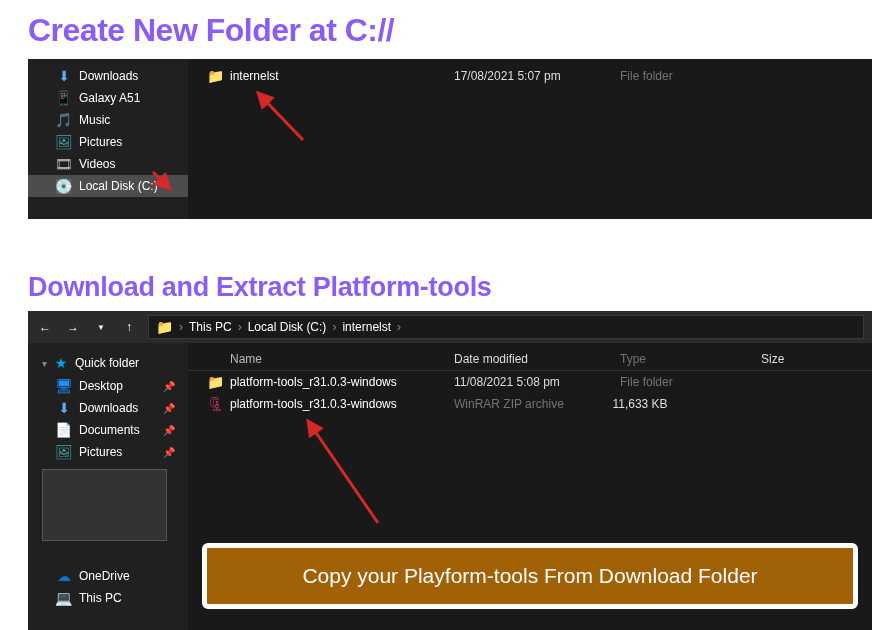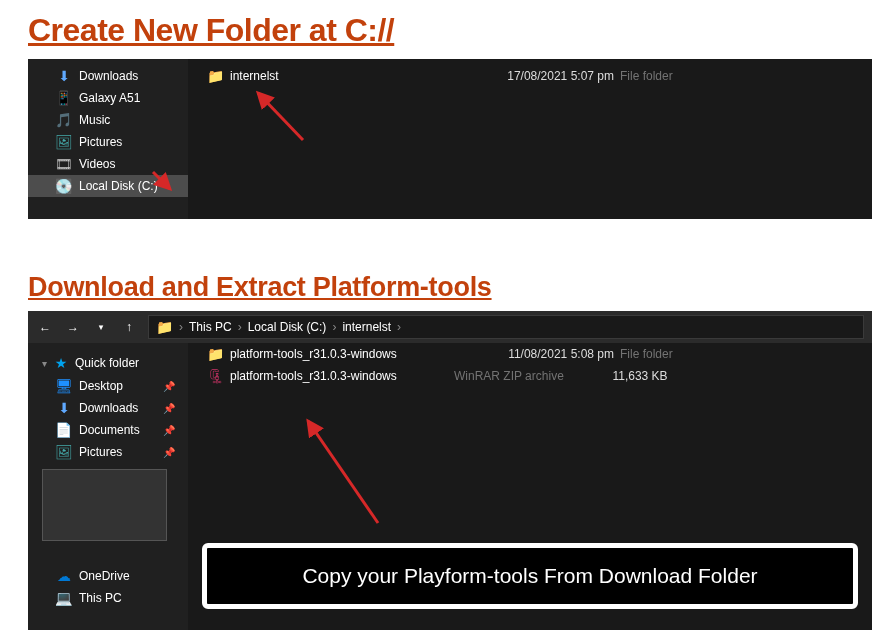--- a/index.html
+++ b/index.html
@@ -6,23 +6,22 @@
   body {
     width: 872px;
     height: 630px;
     background: #fff;
     font-family: "Segoe UI", Arial, sans-serif;
     overflow: hidden;
   }
   .heading {
     font-family: Arial, Helvetica, sans-serif;
     font-weight: 800;
-    color: #c2410c;
+    color: #8b5cf6;
     padding: 12px 0 10px 28px;
-    text-decoration: underline;
   }
   .h1 { font-size: 32px; letter-spacing: -0.5px; }
   .h2 { font-size: 27px; letter-spacing: -0.3px; padding-top: 10px; padding-bottom: 8px; margin-top: 43px;}
   .explorer {
     position: relative;
     background: #1a1a1a;
     color: #fff;
     font-size: 12px;
     margin-left: 28px;
   }
@@ -57,38 +56,38 @@
     background: #191919;
   }
   .filerow {
     display: flex;
     align-items: center;
     height: 22px;
     padding-left: 20px;
     gap: 6px;
   }
   .col-name  { width: 240px; display: flex; align-items: center; gap: 6px; }
-  .col-date  { width: 160px; color: #ddd; text-align: right; }
+  .col-date  { width: 160px; color: #ddd; }
   .col-type  { width: 135px; color: #737373; }
   .col-size  { width: 90px; color: #ddd; text-align: center; }
   .colhead {
     color: #bbb;
     font-size: 12px;
     border-bottom: 1px solid #333;
     height: 28px;
     padding-top:4px;
   }
   .annot-red {
     position: absolute;
     color: #d62828;
     font-weight: 600;
   }
   .overlay-box {
     position: absolute;
-    background: #000000;
+    background: #a16207;
     color: #fff;
     border: 5px solid #fff;
     border-radius: 6px;
     font-size: 21px;
     text-align: center;
     padding: 14px 6px;
     line-height: 1.35;
   }
   .toolbar {
     height: 32px;
@@ -260,20 +259,28 @@
           <span>OneDrive</span>
         </div>
         <div class="sidebar-item">
           <span class="icon pc-icon">💻</span>
           <span>This PC</span>
         </div>
       </div>
   </div>
 
   <div class="main" style="top:32px;">
+    <div class="filerow colhead">
+      <div class="col-name" style="padding-left:22px;">
+          <span>Name</span>
+        </div>
+      <div class="col-date"><span>Date modified</span></div>
+      <div class="col-type"><span>Type</span></div>
+      <div class="col-size" style="text-align:left;"><span>Size</span></div>
+    </div>
     <div id="files2">
         <div class="filerow">
           <div class="col-name">
             <span class="icon folder-icon">📁</span>
             <span>platform-tools_r31.0.3-windows</span>
           </div>
           <div class="col-date">11/08/2021 5:08 pm</div>
           <div class="col-type">File folder</div>
           <div class="col-size"></div>
         </div>

